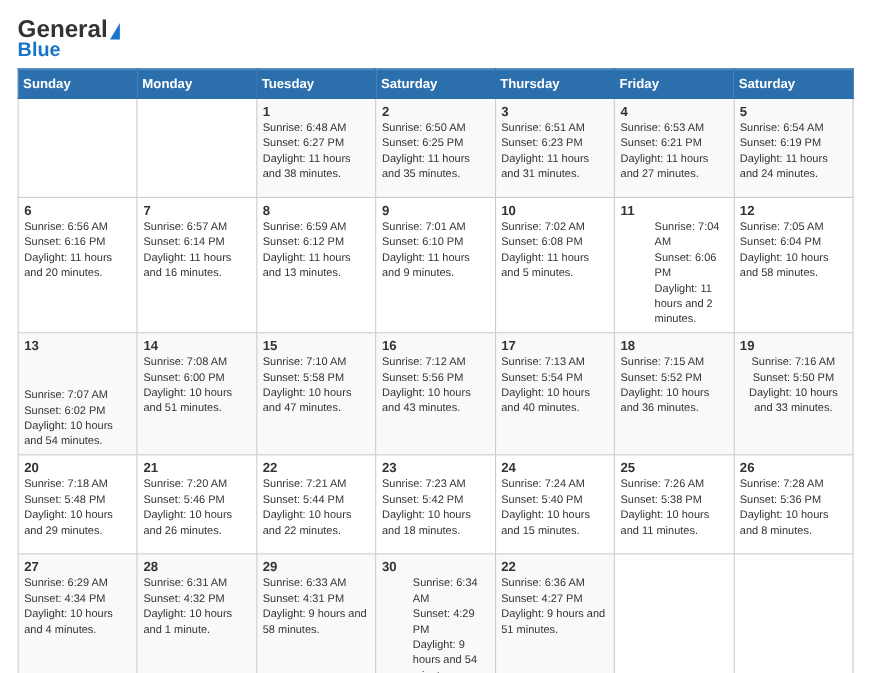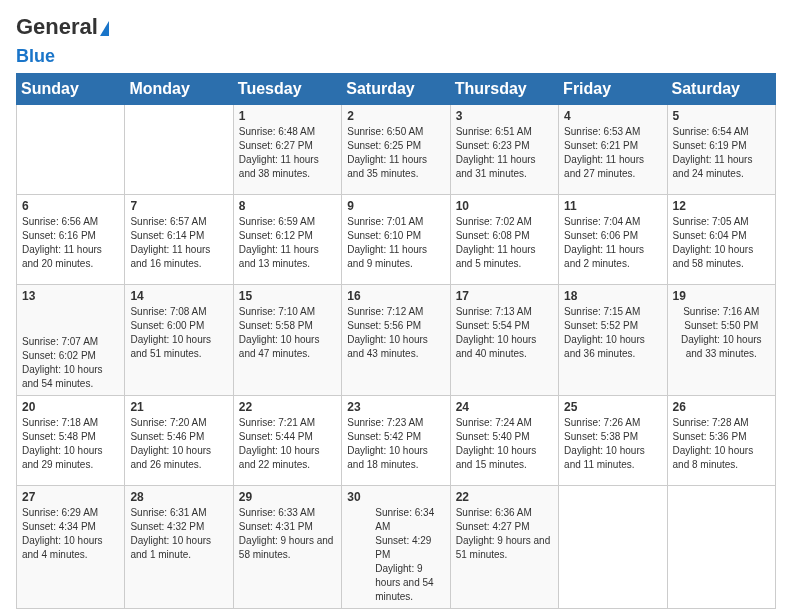--- a/index.html
+++ b/index.html
@@ -13,21 +13,20 @@
     .header {
       display: flex;
       justify-content: space-between;
       align-items: flex-start;
       margin-bottom: 8px;
     }
     .logo {
       display: flex;
       flex-direction: column;
       align-items: flex-start;
-      gap: 11px;
     }
     .title-block {
       text-align: right;
     }
     .title-block h1 {
       font-size: 36px;
       font-weight: bold;
       color: #333;
       line-height: 1.1;
     }
@@ -37,21 +36,21 @@
       color: #555;
     }
     table {
       width: 100%;
       border-collapse: collapse;
       table-layout: fixed;
     }
     thead tr th {
       background-color: #2c6fad;
       color: #fff;
-      font-size: 16px;
+      font-size: 12px;
       font-weight: bold;
       padding: 6px 4px;
       text-align: left;
       border: 1px solid #2c6fad;
     }
     tbody tr td {
       border: 1px solid #ccc;
       vertical-align: top;
       padding: 4px 5px;
       font-size: 10.5px;
@@ -172,21 +171,21 @@
 Daylight: 11 hours and 9 minutes.</div>
         </td>
         <td>
           <span class="day-number">10</span>
           <div class="day-info" style="white-space: pre-line;">Sunrise: 7:02 AM
 Sunset: 6:08 PM
 Daylight: 11 hours and 5 minutes.</div>
         </td>
         <td>
           <span class="day-number">11</span>
-          <div class="day-info" style="white-space: pre-line;">Sunrise: 7:04 AM
+          <div class="day-info" style="white-space: pre-line; margin-left: 31px;">Sunrise: 7:04 AM
 Sunset: 6:06 PM
 Daylight: 11 hours and 2 minutes.</div>
         </td>
         <td>
           <span class="day-number">12</span>
           <div class="day-info" style="white-space: pre-line;">Sunrise: 7:05 AM
 Sunset: 6:04 PM
 Daylight: 10 hours and 58 minutes.</div>
         </td>
       </tr>

